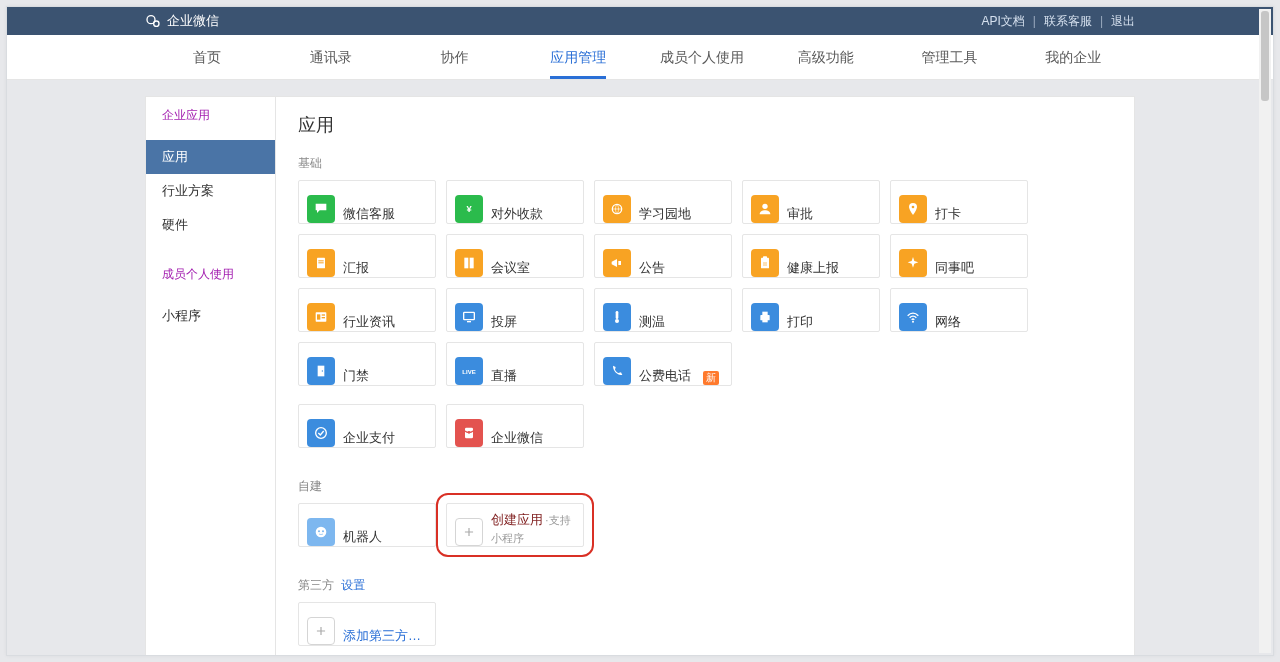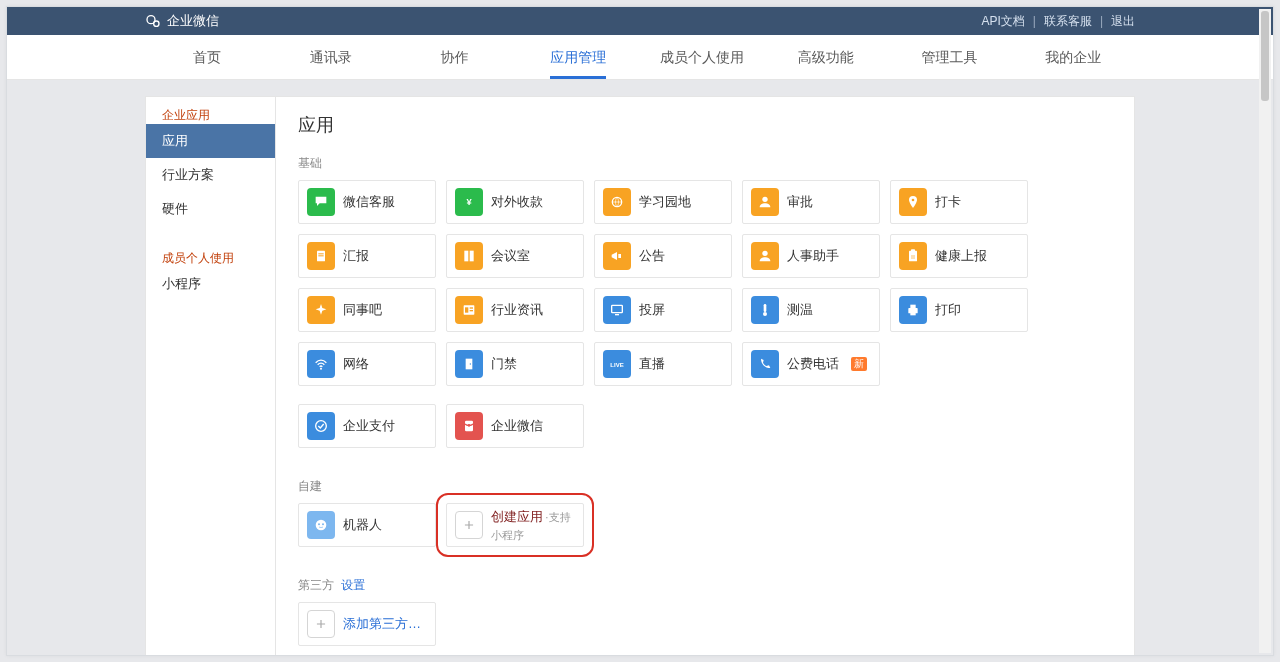--- a/index.html
+++ b/index.html
@@ -88,22 +88,22 @@
   }
   .sidebar {
     width: 130px;
     background: #fff;
     border: 1px solid #e5e5e5;
     border-right: none;
     min-height: 560px;
   }
   .sb-group-title {
     font-size: 12px;
-    color: #c2410c;
-    padding: 10px 16px 0;
+    color: #a21caf;
+    padding: 10px 16px 16px;
   }
   .sb-item {
     font-size: 13px;
     color: #333;
     padding: 8px 16px;
     cursor: pointer;
   }
   .sb-item.active { background: #4a74a6; color: #fff; }
   .main {
     flex: 1;
@@ -118,21 +118,21 @@
     display: flex;
     flex-wrap: wrap;
     gap: 10px 10px;
   }
   .app-card {
     width: 138px;
     height: 44px;
     border: 1px solid #e5e5e5;
     border-radius: 2px;
     display: flex;
-    align-items: center;
+    align-items: flex-end;
     padding: 0 8px;
     gap: 8px;
     cursor: pointer;
     background: #fff;
   }
   .app-card.highlight { outline: 2px solid #d93025; outline-offset: 8px; }
   .app-icon {
     width: 28px; height: 28px;
     border-radius: 4px;
     display: flex; align-items: center; justify-content: center;
@@ -281,29 +281,20 @@
                   <svg viewBox="0 0 24 24">
                     <path d="M4 10v4l8 4V6z" fill="#fff"></path>
                     <rect x="14" y="9" width="4" height="6" fill="#fff"></rect>
                   </svg>
                 </div>
                 <span class="app-label">公告</span>
               </div>
               <div class="app-card">
                 <div class="app-icon" style="background: rgb(248, 163, 35);">
                   <svg viewBox="0 0 24 24">
-                    <circle cx="12" cy="8" r="4" fill="#fff"></circle>
-                    <path d="M4 20c0-4 4-6 8-6s8 2 8 6" fill="#fff"></path>
-                  </svg>
-                </div>
-                <span class="app-label">人事助手</span>
-              </div>
-              <div class="app-card">
-                <div class="app-icon" style="background: rgb(248, 163, 35);">
-                  <svg viewBox="0 0 24 24">
                     <rect x="6" y="4" width="12" height="16" rx="1" fill="#fff"></rect>
                     <rect x="9" y="2" width="6" height="4" rx="1" fill="#fff"></rect>
                     <path d="M9 12h6M9 15h6" stroke="#f8a323"></path>
                   </svg>
                 </div>
                 <span class="app-label">健康上报</span>
               </div>
               <div class="app-card">
                 <div class="app-icon" style="background: rgb(248, 163, 35);">
                   <svg viewBox="0 0 24 24">

